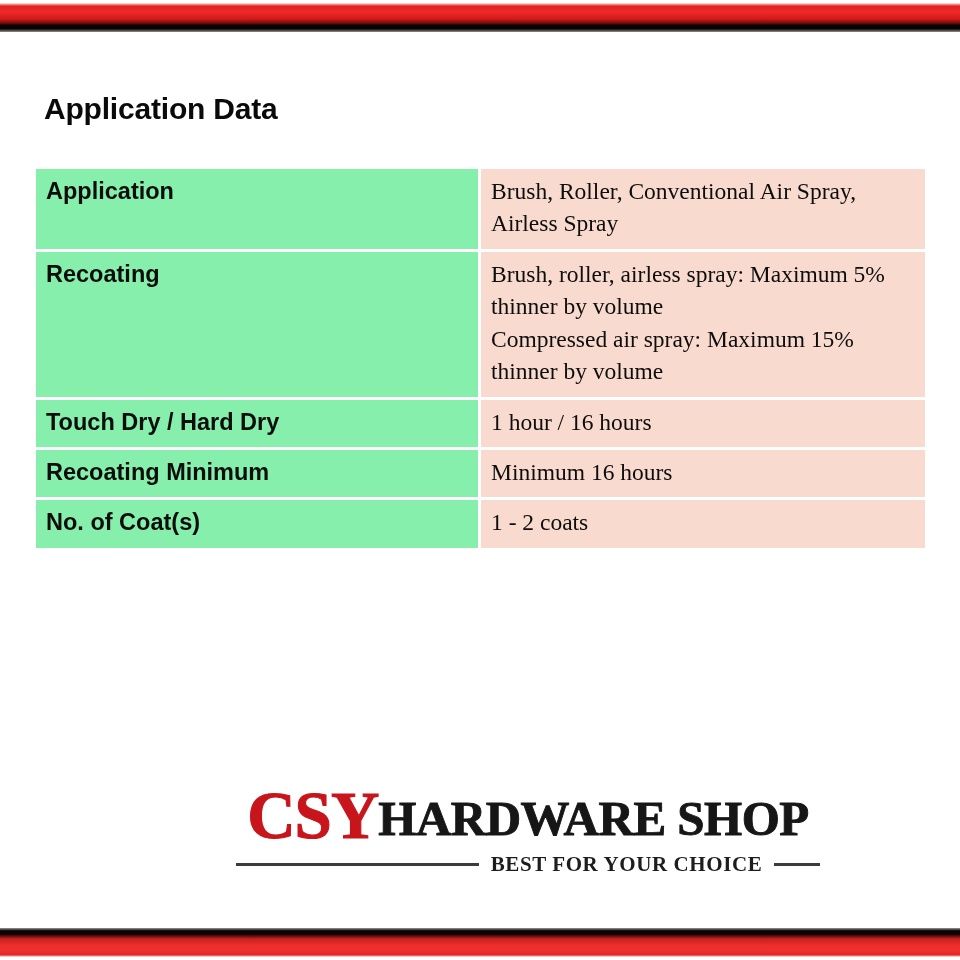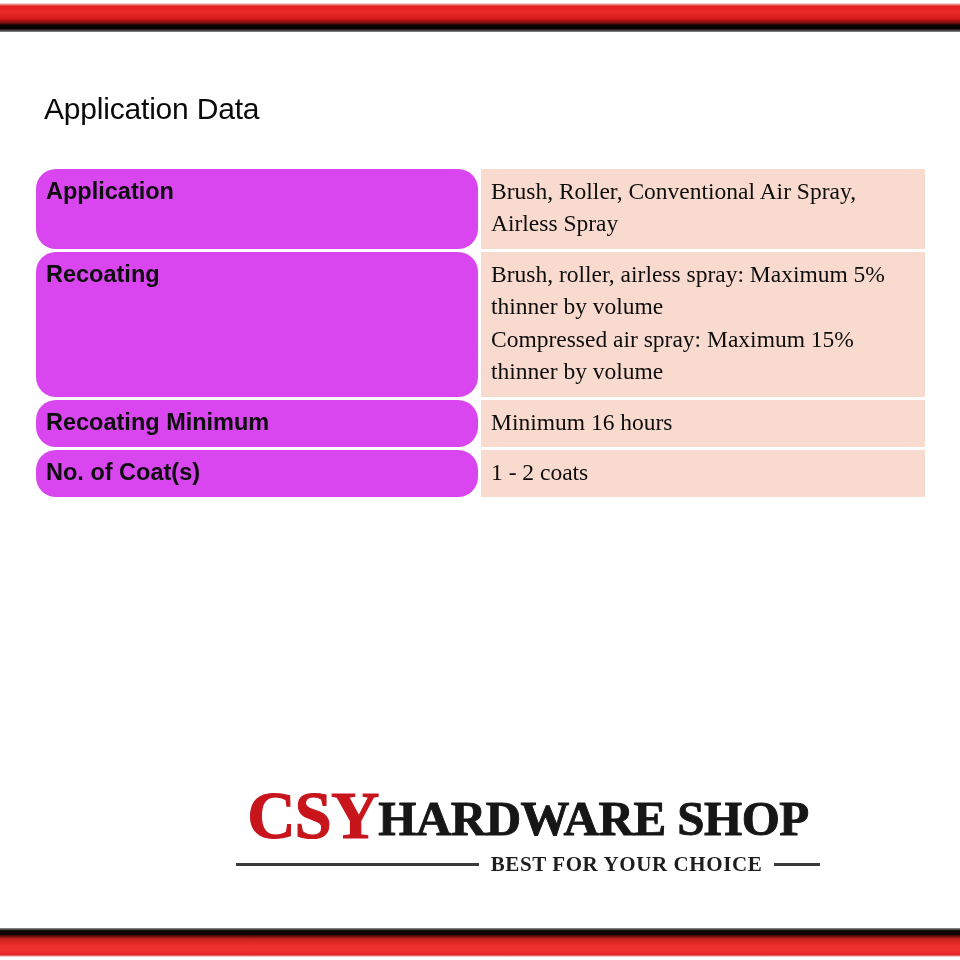--- a/index.html
+++ b/index.html
@@ -68,21 +68,21 @@
                 #e02523 90%,
                 #f6f2f1 100%);
   }
 
   
   .page-title {
     position: absolute;
     left: 44px;
     top: 92px;
     font-size: 30px;
-    font-weight: normal;
+    font-weight: bold;
     color: #0a0a0a;
     letter-spacing: -0.2px;
   }
 
   .spec-table {
     position: absolute;
     left: 33px;
     top: 166px;
     width: 895px;
     border-collapse: separate;
@@ -91,23 +91,22 @@
   }
   .spec-table td {
     vertical-align: top;
     padding: 6px 10px 9px 10px;
     font-size: 23.5px;
     line-height: 1.38;
     color: #0d0d0d;
   }
   .spec-table td.label {
     width: 422px;
-    background: #d946ef;
-    font-weight: bold;
-    border-radius: 20px;
+    background: #86efac;
+    font-weight: bold;
   }
   .spec-table td.value {
     background: #f9dace;
     font-weight: normal;
     font-family: Liberation Serif, serif;
   }
   .value sup {
     font-size: 0.62em;
     vertical-align: super;
     line-height: 0;
@@ -180,20 +179,24 @@
     <tr>
       <td class="label">Application</td>
       <td class="value">Brush, Roller, Conventional Air Spray, Airless Spray</td>
     </tr>
     <tr>
       <td class="label">Recoating</td>
       <td class="value">
         <div>Brush, roller, airless spray: Maximum 5% thinner by volume</div>
         <div>Compressed air spray: Maximum 15% thinner by volume</div>
       </td>
+    </tr>
+    <tr>
+      <td class="label">Touch Dry / Hard Dry</td>
+      <td class="value">1 hour / 16 hours</td>
     </tr>
     <tr>
       <td class="label">Recoating Minimum</td>
       <td class="value">Minimum 16 hours</td>
     </tr>
     <tr>
       <td class="label">No. of Coat(s)</td>
       <td class="value">1 - 2 coats</td>
     </tr>
   </tbody>

